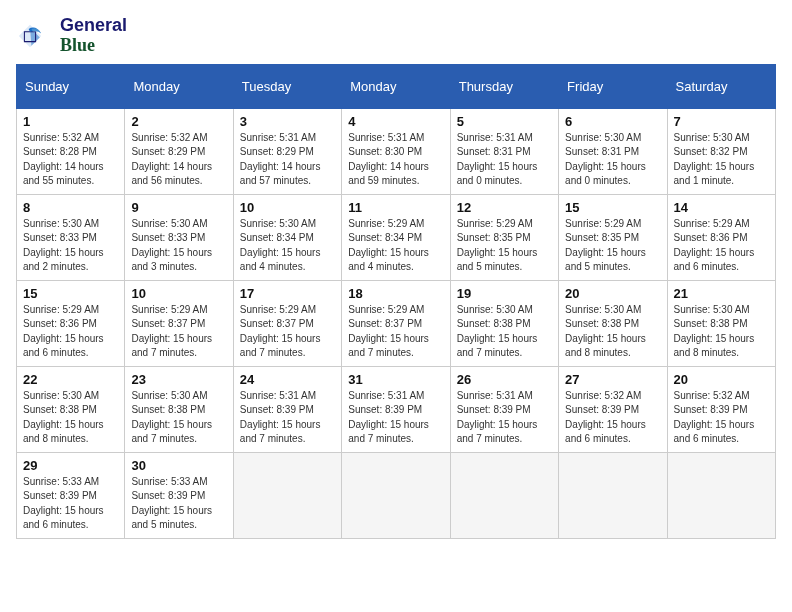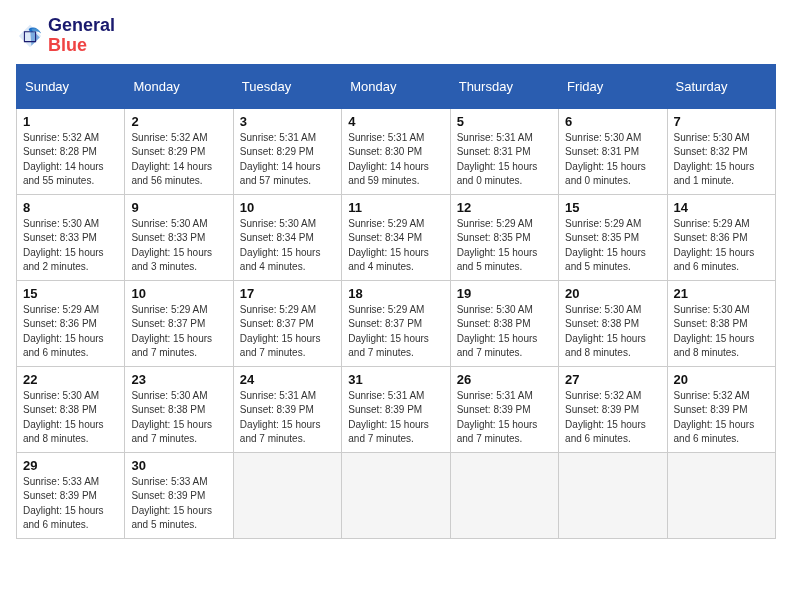--- a/index.html
+++ b/index.html
@@ -12,30 +12,31 @@
     }
     .header-area {
       display: flex;
       justify-content: space-between;
       align-items: flex-start;
       margin-bottom: 8px;
     }
     .logo {
       display: flex;
       align-items: center;
-      gap: 4px;
+      gap: 16px;
     }
     .logo-text {
       font-size: 18px;
       font-weight: bold;
       color: #1a1a6e;
       line-height: 1.1;
     }
     .logo-text span {
-      color: #ef4444;
+      color: #14532d;
+      font-family: Liberation Serif, serif;
     }
     .logo-icon {
       width: 28px;
       height: 28px;
     }
     .title-area {
       text-align: right;
     }
     .month-title {
       font-size: 32px;

